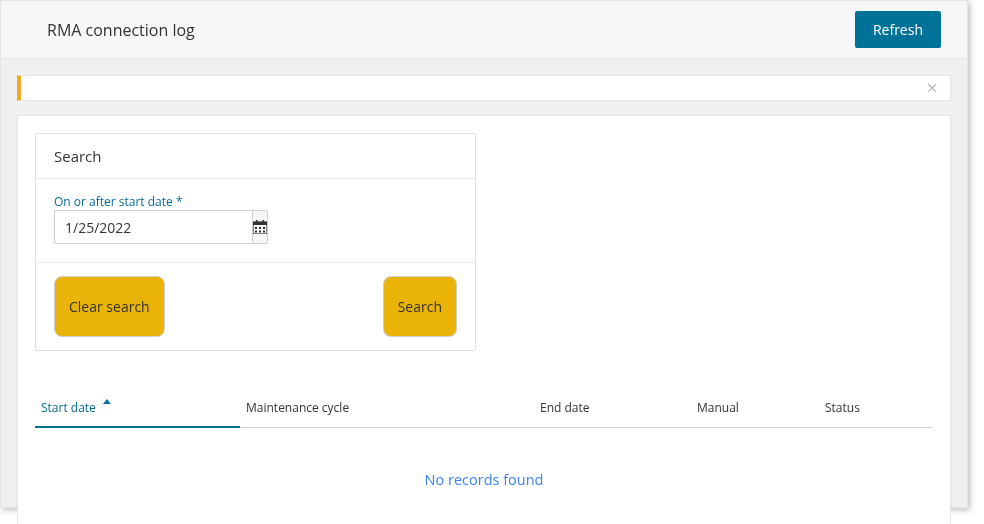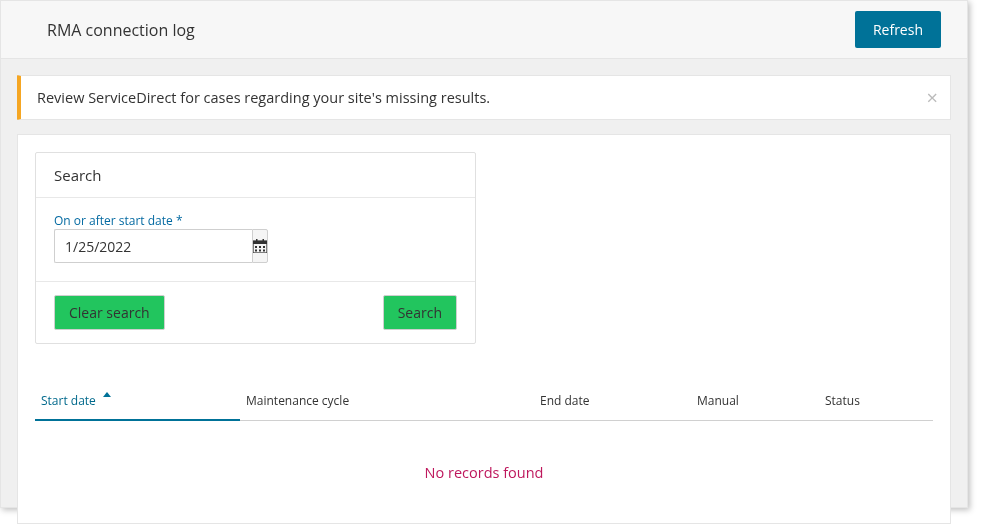--- a/index.html
+++ b/index.html
@@ -131,27 +131,27 @@
       width: 14px;
       height: 14px;
       fill: #333;
     }
     .search-card-footer {
       padding: 13px 18px;
       display: flex;
       justify-content: space-between;
     }
     .secondary-btn {
-      background: #22c55e;
+      background: #eab308;
       border: 1px solid #cfcfcf;
-      padding: 7px 14px;
+      padding: 20px 14px;
       font-size: 14px;
       color: #333;
       cursor: pointer;
-      border-radius: 2px;
+      border-radius: 8px;
       font-family: inherit;
     }
     .table-area {
       margin-top: 38px;
     }
     .table-header-row {
       display: flex;
       border-bottom: 1px solid #d0d0d0;
     }
     .th {
@@ -179,36 +179,35 @@
       top: 0px;
     }
     .col-start { width: 205px; }
     .col-end { width: 157px; }
     .col-maint { width: 294px; }
     .col-manual { width: 128px; }
     .col-status { width: 110px; }
     .empty-state {
       text-align: center;
       padding: 42px 0 24px 0;
-      color: #be185d;
+      color: #3b82f6;
       font-size: 14.5px;
     }
   </style>
 </head>
 <body>
 
 <div class="outer-container">
   <div class="header-bar">
     <div class="page-title">RMA connection log</div>
     <button class="refresh-btn">Refresh</button>
   </div>
 
   <div class="content-area">
     <div class="alert-banner">
-      <span>Review ServiceDirect for cases regarding your site's missing results.</span>
       <button class="alert-close">×</button>
     </div>
 
     <div class="main-panel">
       <div class="search-card">
         <div class="search-card-header">Search</div>
         <div class="search-card-body">
           <label class="field-label">On or after start date *</label>
           <div class="date-input-group">
             <input type="text" class="date-input" value="1/25/2022" style="">

